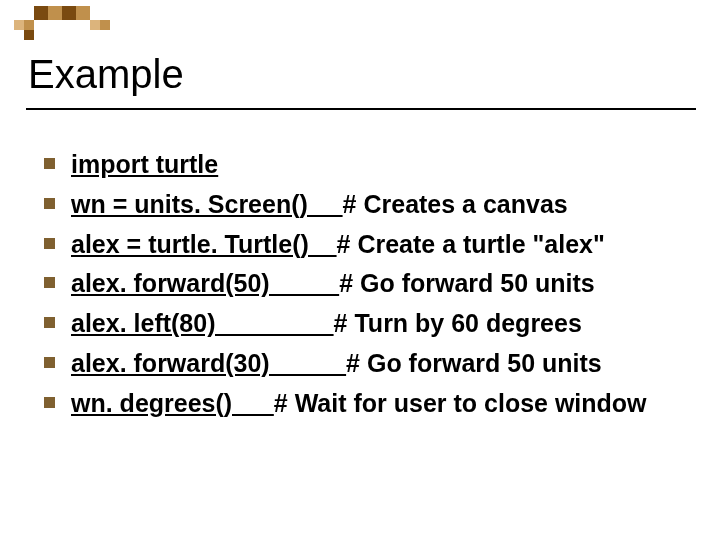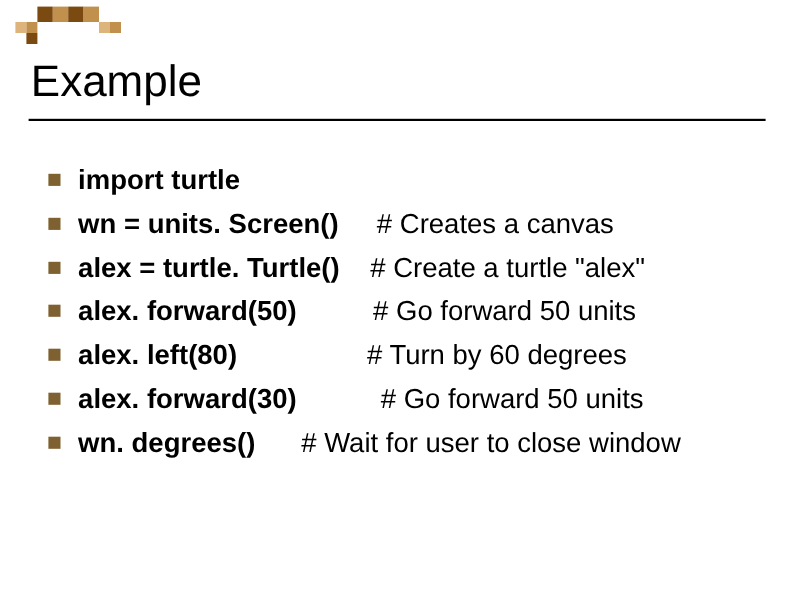--- a/index.html
+++ b/index.html
@@ -72,23 +72,24 @@
     width: 11px;
     height: 11px;
     background: #7f6030;
     margin-right: 16px;
     margin-top: 10px;
     align-self: flex-start;
   }
   .code {
     font-weight: 700;
     white-space: pre;
+    text-decoration: underline;
   }
   .comment {
-    font-weight: 400;
+    font-weight: 700;
     white-space: pre;
   }
 </style>
 </head>
 <body>
 
 <div class="slide">
 
   <div class="deco">
     <div class="sq big1"></div>

